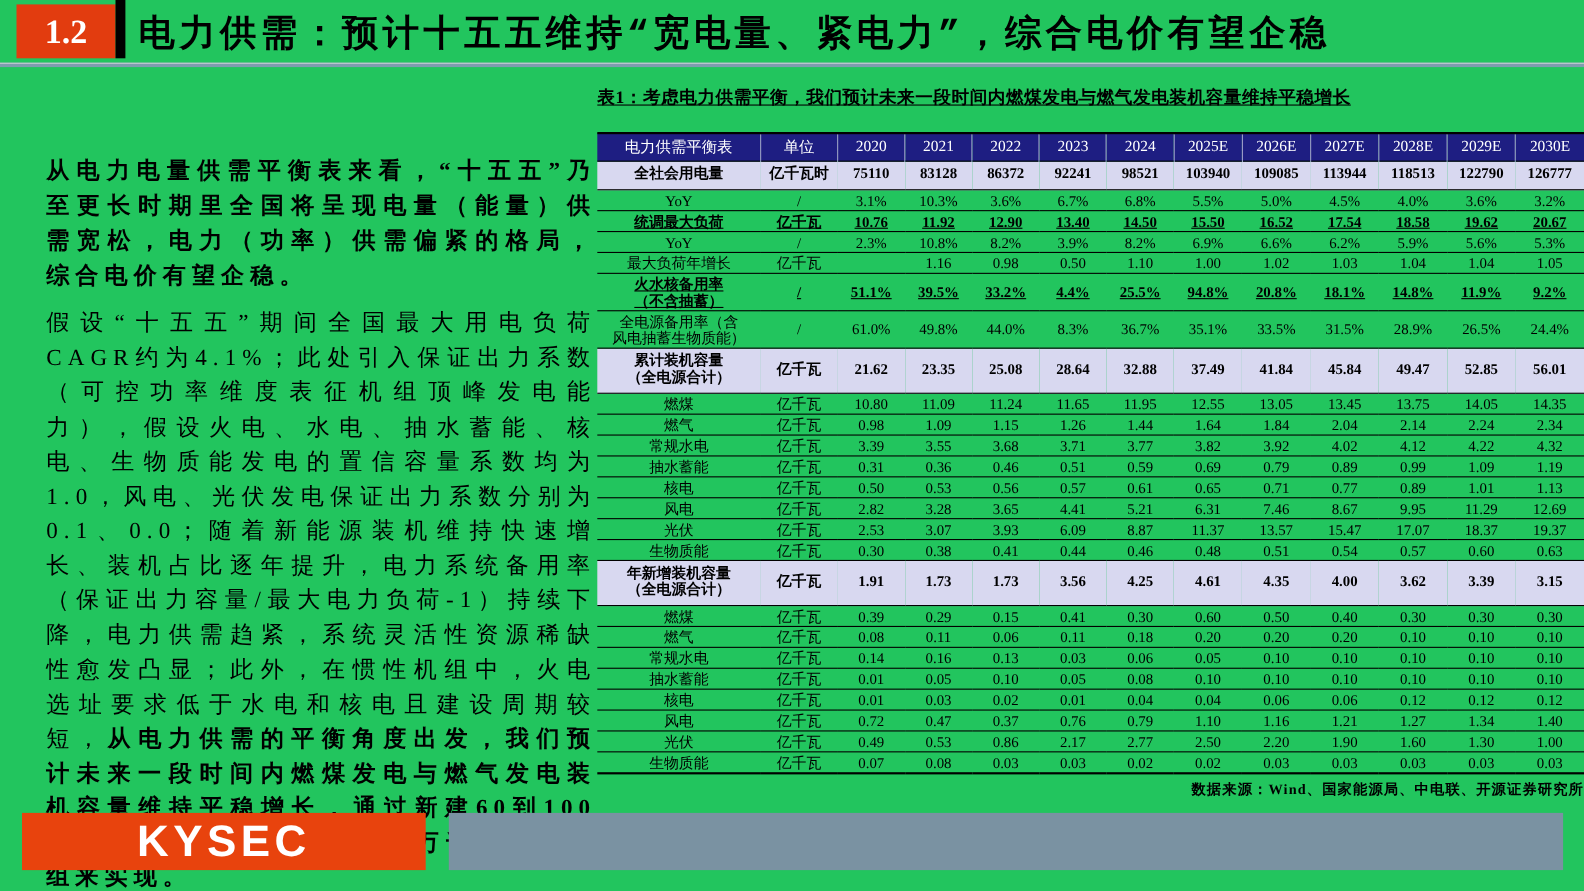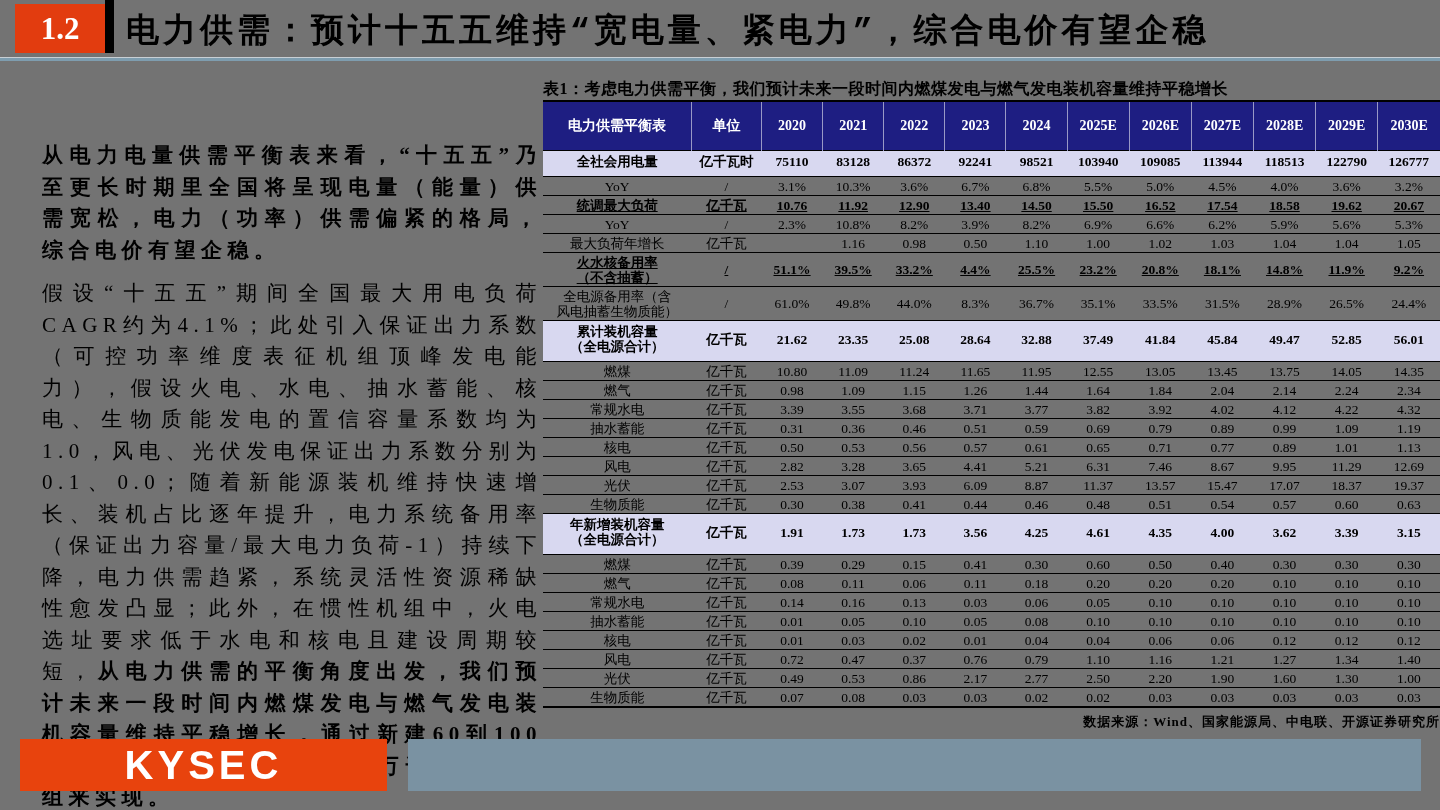--- a/index.html
+++ b/index.html
@@ -1,42 +1,42 @@
 <!DOCTYPE html>
 <html style="--accent_red: #e23c0f; --table_header_bg: #1e1e82; --highlight_row_bg: #d8d8f0; --divider_blue: #7e9daf; --footer_bar: #7a92a2; --logo_bg: #e8430d;"><head>
 <meta charset="utf-8">
 <style>
   * { margin:0; padding:0; box-sizing:border-box; }
   html,body { width:1440px; height:810px; background:#fff; overflow:hidden; }
   body { font-family:"Liberation Serif","DejaVu Serif",serif; color:#000; }
-  .slide { position:relative; width:1440px; height:810px; background:#737373; }
+  .slide { position:relative; width:1440px; height:810px; background:#22c55e; }
 
   
   .sec-badge { position:absolute; left:15px; top:4px; width:90px; height:49px;
     background:var(--accent_red,#e23c0f); color:#fff; font-weight:bold; font-size:31px;
     display:flex; align-items:center; justify-content:center; }
   .black-bar { position:absolute; left:105px; top:0; width:9px; height:53px; background:#000; }
   .page-title { position:absolute; left:126px; top:8px; width:1300px;
     font-size:33px; font-weight:bold; letter-spacing:4px; white-space:nowrap;font-family:Liberation Mono, monospace; }
   .title-rule { position:absolute; left:0; top:57px; width:1440px; height:4px;
     background:var(--divider_blue,#7e9daf); border-top:1px solid #c8cfd4; }
 
   
   .left-panel { position:absolute; left:42px; top:124px; width:500px;
     font-size:21px; line-height:31.5px; letter-spacing:5.5px; text-align:justify;margin-top:16px; }
   .left-panel p + p { margin-top:12px; }
   .p-bold { font-weight:bold; }
 
   
   .table-block { position:absolute; left:543px; top:79px; width:897px; }
-  .table-title { font-size:16px; font-weight:bold; letter-spacing:0.5px; margin-bottom:0; }
+  .table-title { font-size:16px; font-weight:bold; letter-spacing:0.5px; margin-bottom:20px;text-decoration:underline; }
   table.sd { width:897px; border-collapse:collapse; table-layout:fixed;
     border-top:2px solid #000; border-bottom:2px solid #000; font-size:13.5px; }
-  table.sd th { background:var(--table_header_bg,#1e1e82); color:#fff; font-weight:bold;
-    font-size:14px; padding:15px 1px; border-left:1px solid rgba(255,255,255,.55); white-space:nowrap; }
+  table.sd th { background:var(--table_header_bg,#1e1e82); color:#fff; font-weight:normal;
+    font-size:14px; padding:3px 1px; border-left:1px solid rgba(255,255,255,.55); white-space:nowrap; }
   table.sd th:first-child { border-left:none; }
   table.sd td { text-align:center; padding:1.5px 2px; line-height:15px;
     border-top:1.5px solid #000; white-space:pre-line; }
   table.sd tr.highlight td { background:var(--highlight_row_bg,#d8d8f0); font-weight:bold; padding-top:3px; padding-bottom:7px; }
   table.sd tr.bold td { font-weight:bold;text-decoration:underline; }
   .source-line { font-size:13px; font-weight:bold; margin-top:5px; letter-spacing:1px;text-align:right; }
 
   
   .logo-box { position:absolute; left:20px; top:739px; width:367px; height:52px;
     background:var(--logo_bg,#e8430d); display:flex; align-items:center; justify-content:center; }
@@ -175,21 +175,21 @@
           </tr>
           <tr class="bold">
             <td>火水核备用率
 （不含抽蓄）</td>
             <td>/</td>
             <td>51.1%</td>
             <td>39.5%</td>
             <td>33.2%</td>
             <td>4.4%</td>
             <td>25.5%</td>
-            <td>23.2%</td>
+            <td>94.8%</td>
             <td>20.8%</td>
             <td>18.1%</td>
             <td>14.8%</td>
             <td>11.9%</td>
             <td>9.2%</td>
           </tr>
           <tr class="normal">
             <td>全电源备用率（含
 风电抽蓄生物质能）</td>
             <td>/</td>

